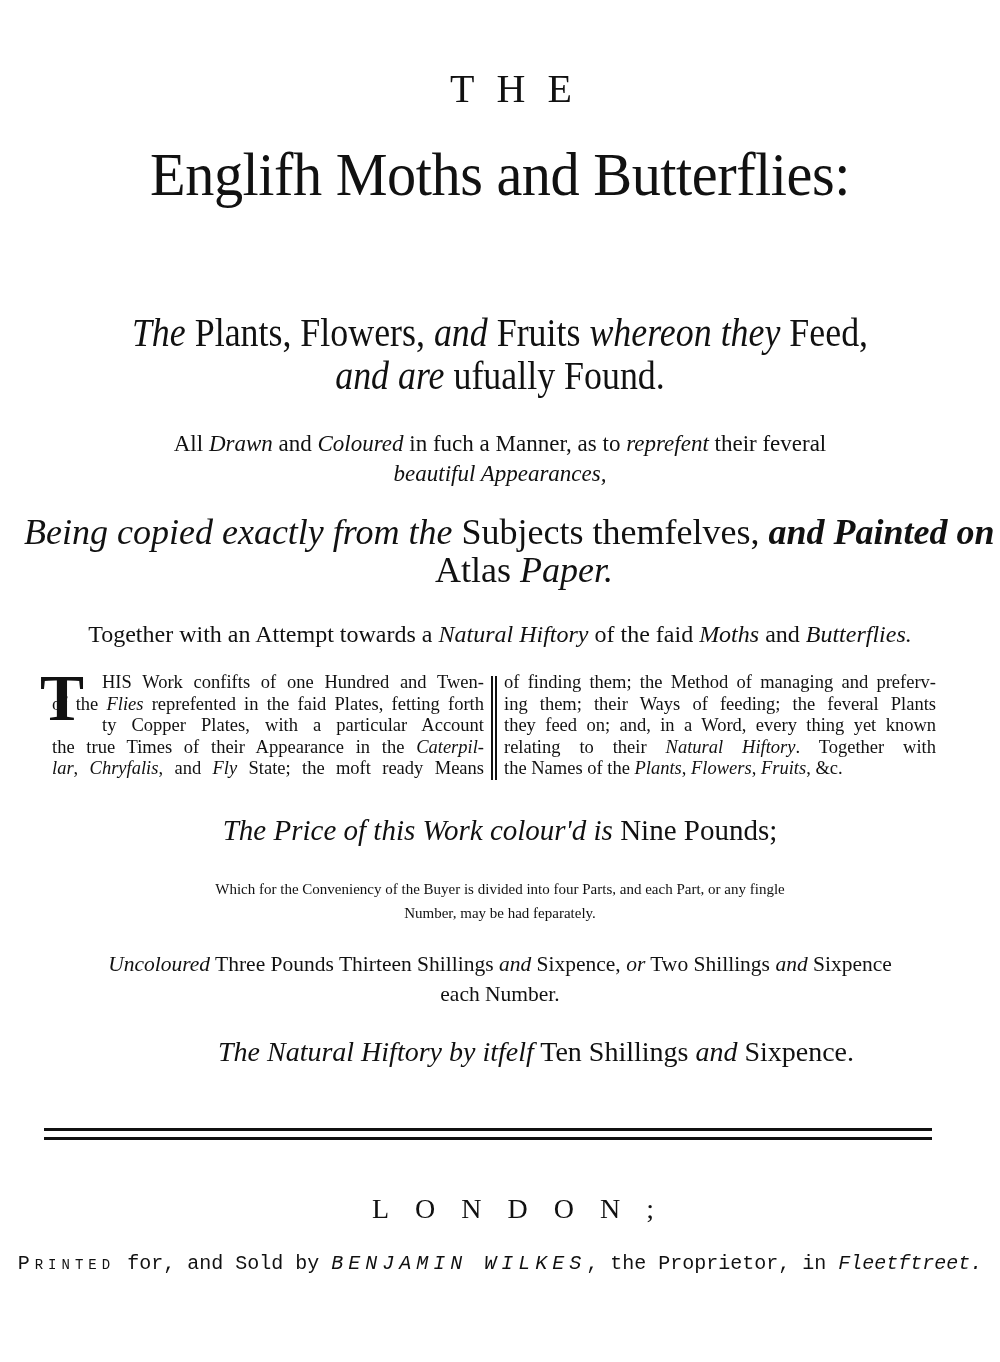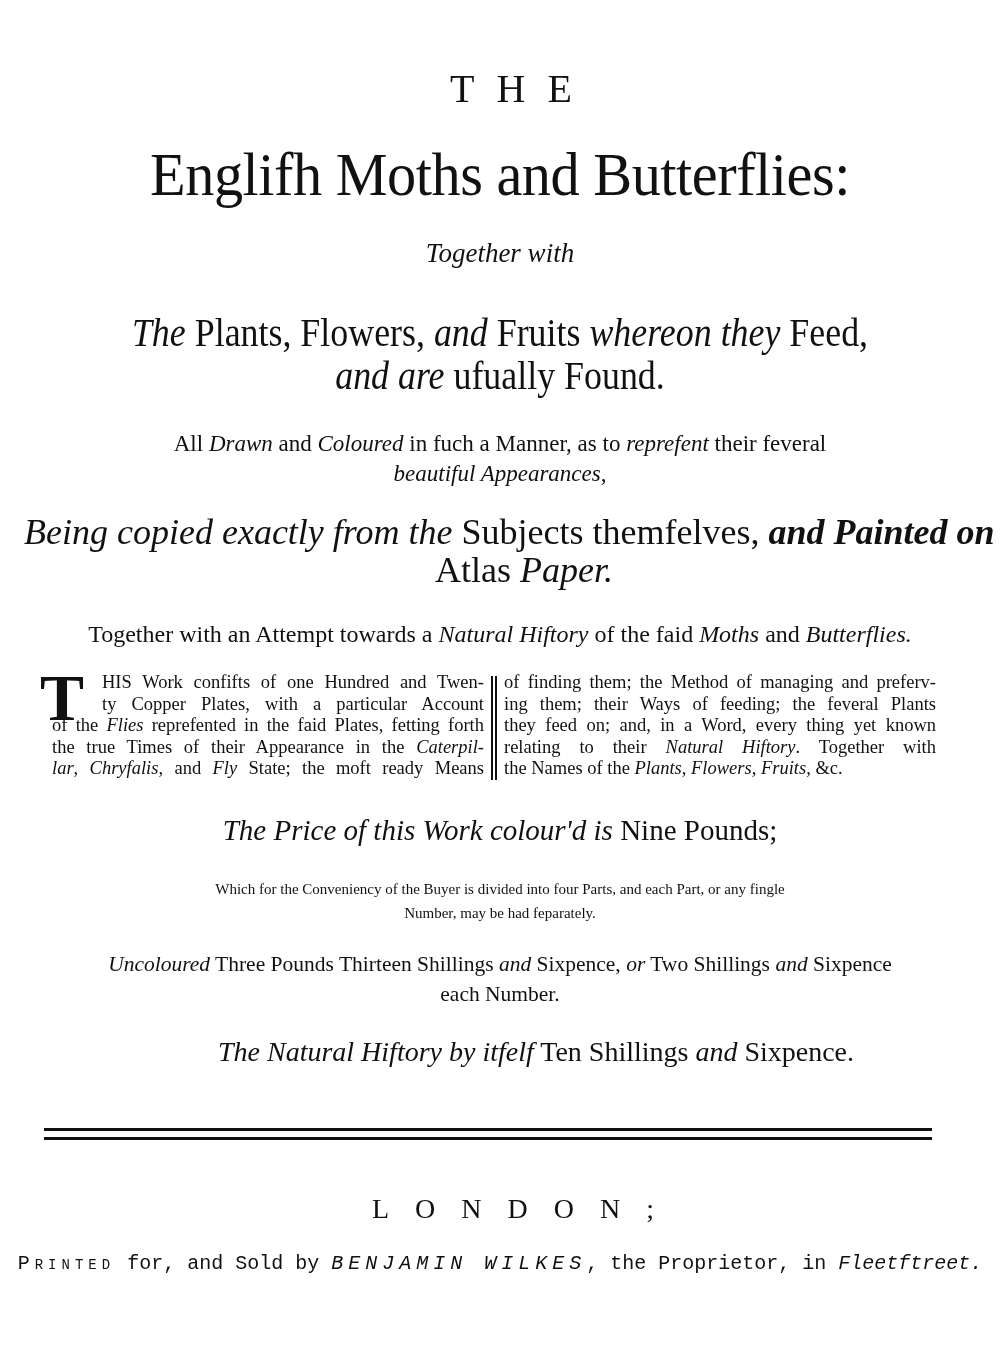--- a/index.html
+++ b/index.html
@@ -182,21 +182,20 @@
   </style>
 </head>
 <body>
 
 <div class="page">
 
   <div class="center the-line">THE</div>
 
   <div class="center main-title">Englifh Moths and Butterflies:</div>
 
-  <div class="center together-with">Together with</div>
 
   <div class="center subtitle l1">
     <i>The</i><span> Plants, Flowers, </span><i>and</i><span> Fruits </span><i>whereon they</i><span> Feed,</span>
   </div>
   <div class="center subtitle l2">
     <i>and are</i><span> ufually Found.</span>
   </div>
 
   <div class="center drawn l1">
     <span>All </span><i>Drawn</i><span> and </span><i>Coloured</i><span> in fuch a Manner, as to </span><i>reprefent</i><span> their feveral</span>
@@ -213,22 +212,22 @@
   </div>
 
   <div class="center attempt">
     <span>Together with an Attempt towards a </span><i>Natural Hiftory</i><span> of the faid </span><i>Moths</i><span> and </span><i>Butterflies.</i>
   </div>
 
   <div class="columns">
     <div class="col col-left">
       <span class="dropcap">T</span>
       <span class="ln indent"><span>HIS Work confifts of one Hundred and Twen-</span></span>
+      <span class="ln"><span>of the </span><i>Flies</i><span> reprefented in the faid Plates, fetting forth</span></span>
       <span class="ln indent"><span>ty Copper Plates, with a particular Account</span></span>
-      <span class="ln"><span>of the </span><i>Flies</i><span> reprefented in the faid Plates, fetting forth</span></span>
       <span class="ln"><span>the true Times of their Appearance in the </span><i>Caterpil-</i></span>
       <span class="ln"><i>lar</i><span>, </span><i>Chryfalis</i><span>, and </span><i>Fly</i><span> State; the moft ready Means</span></span>
     </div>
 
     <div class="divider"></div>
 
     <div class="col col-right">
       <span class="ln"><span>of finding them; the Method of managing and preferv-</span></span>
       <span class="ln"><span>ing them; their Ways of feeding; the feveral Plants</span></span>
       <span class="ln"><span>they feed on; and, in a Word, every thing yet known</span></span>

